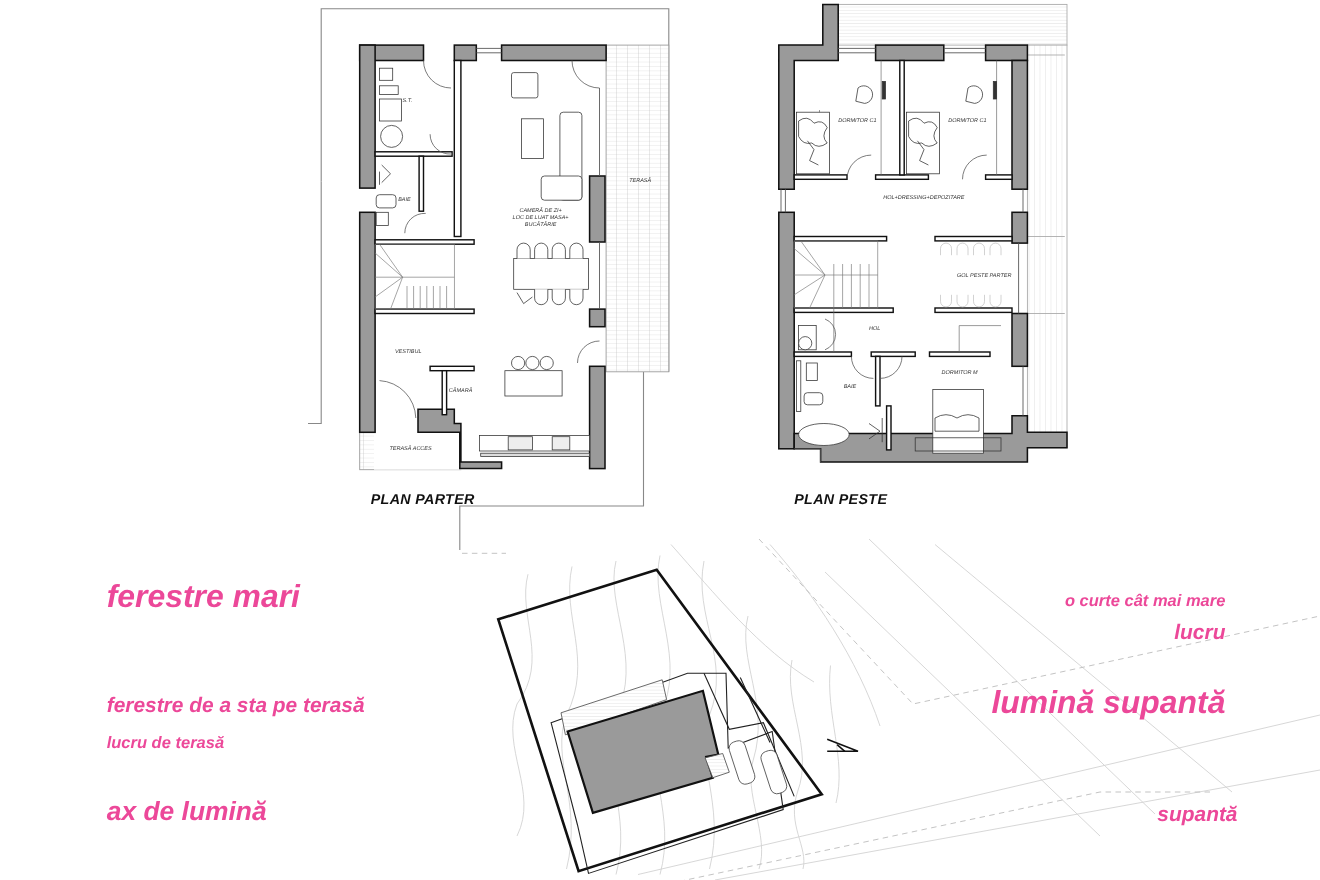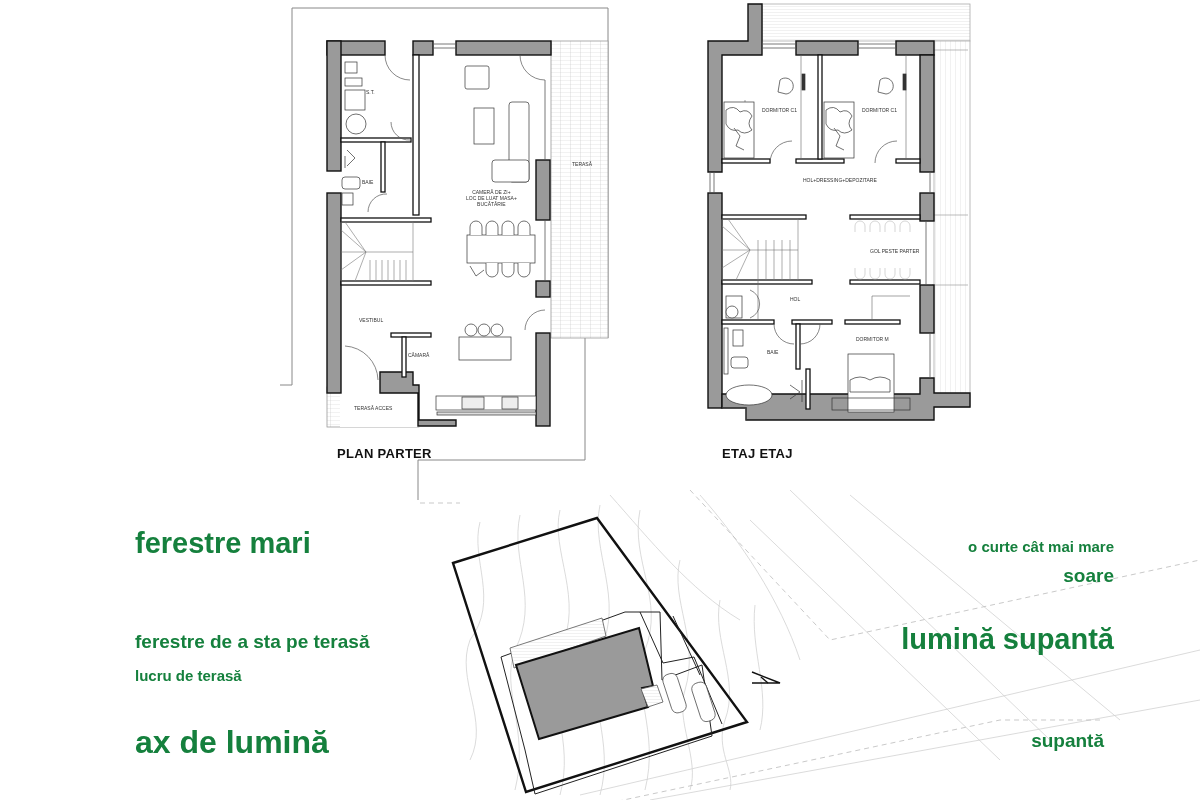--- a/index.html
+++ b/index.html
@@ -1,23 +1,23 @@
 <!DOCTYPE html>
 <html><head>
 <meta charset="utf-8">
 <style>
   html, body { margin:0; padding:0; background:#ffffff; }
   body { width:1200px; height:800px; position:relative; overflow:hidden;
          font-family:"Liberation Sans", sans-serif; color:#111; }
-  .abs { position:absolute; }
+  .abs { position:absolute;font-style:italic; }
   svg { position:absolute; left:0; top:0; }
   .plan-label { font-weight:bold; font-size:13px; letter-spacing:0.3px; color:#111; }
-  .kw { font-weight:bold; color:#15803d; white-space:nowrap; line-height:1;margin-left:38px; }
+  .kw { font-weight:bold; color:#ec4899; white-space:nowrap; line-height:1; }
   .kw-xl { font-size:29px; }
-  .kw-l { font-size:32px; }
+  .kw-l { font-size:24px; }
   .kw-m { font-size:19px; }
   .kw-s { font-size:15px; }
   .kw-r { text-align:right; }
   .room { font-size:5px; color:#333; text-align:center; line-height:1.2; white-space:nowrap; }
 </style>
 </head>
 <body>
 
 <svg width="1200" height="800" viewBox="0 0 1200 800">
   <defs>
@@ -268,30 +268,30 @@
 <div class="abs room" style="left:466px; top:189px;">
   <div>CAMERĂ DE ZI+</div>
   <div>LOC DE LUAT MASA+</div>
   <div>BUCĂTĂRIE</div>
 </div>
 <div class="abs room" style="left:572px; top:161px;">TERASĂ</div>
 <div class="abs room" style="left:359px; top:317px;">VESTIBUL</div>
 <div class="abs room" style="left:408px; top:352px;">CĂMARĂ</div>
 <div class="abs room" style="left:354px; top:405px;">TERASĂ ACCES</div>
 
-<div class="abs plan-label" style="left:722px; top:446px;">ETAJ ETAJ</div>
+<div class="abs plan-label" style="left:722px; top:446px;">PLAN PESTE</div>
 <div class="abs room" style="left:762px; top:107px;">DORMITOR C1</div>
 <div class="abs room" style="left:862px; top:107px;">DORMITOR C1</div>
 <div class="abs room" style="left:803px; top:177px;">HOL+DRESSING+DEPOZITARE</div>
 <div class="abs room" style="left:870px; top:248px;">GOL PESTE PARTER</div>
 <div class="abs room" style="left:790px; top:296px;">HOL</div>
 <div class="abs room" style="left:767px; top:349px;">BAIE</div>
 <div class="abs room" style="left:856px; top:336px;">DORMITOR M</div>
 
 <div class="abs kw kw-xl" style="left:97px; top:529px;">ferestre mari</div>
 <div class="abs kw kw-m" style="left:97px; top:632px;">ferestre de a sta pe terasă</div>
 <div class="abs kw kw-s" style="left:97px; top:668px;">lucru de terasă</div>
 <div class="abs kw kw-l" style="left:97px; top:726px;">ax de lumină</div>
 
 <div class="abs kw kw-s kw-r" style="right:86px; top:539px;">o curte cât mai mare</div>
-<div class="abs kw kw-m kw-r" style="right:86px; top:566px;">soare</div>
+<div class="abs kw kw-m kw-r" style="right:86px; top:566px;">lucru</div>
 <div class="abs kw kw-xl kw-r" style="right:86px; top:625px;">lumină supantă</div>
-<div class="abs kw kw-m kw-r" style="right:96px; top:731px;">supantă</div>
+<div class="abs kw kw-m kw-r" style="right:75px; top:731px;">supantă</div>
 
 </body></html>

